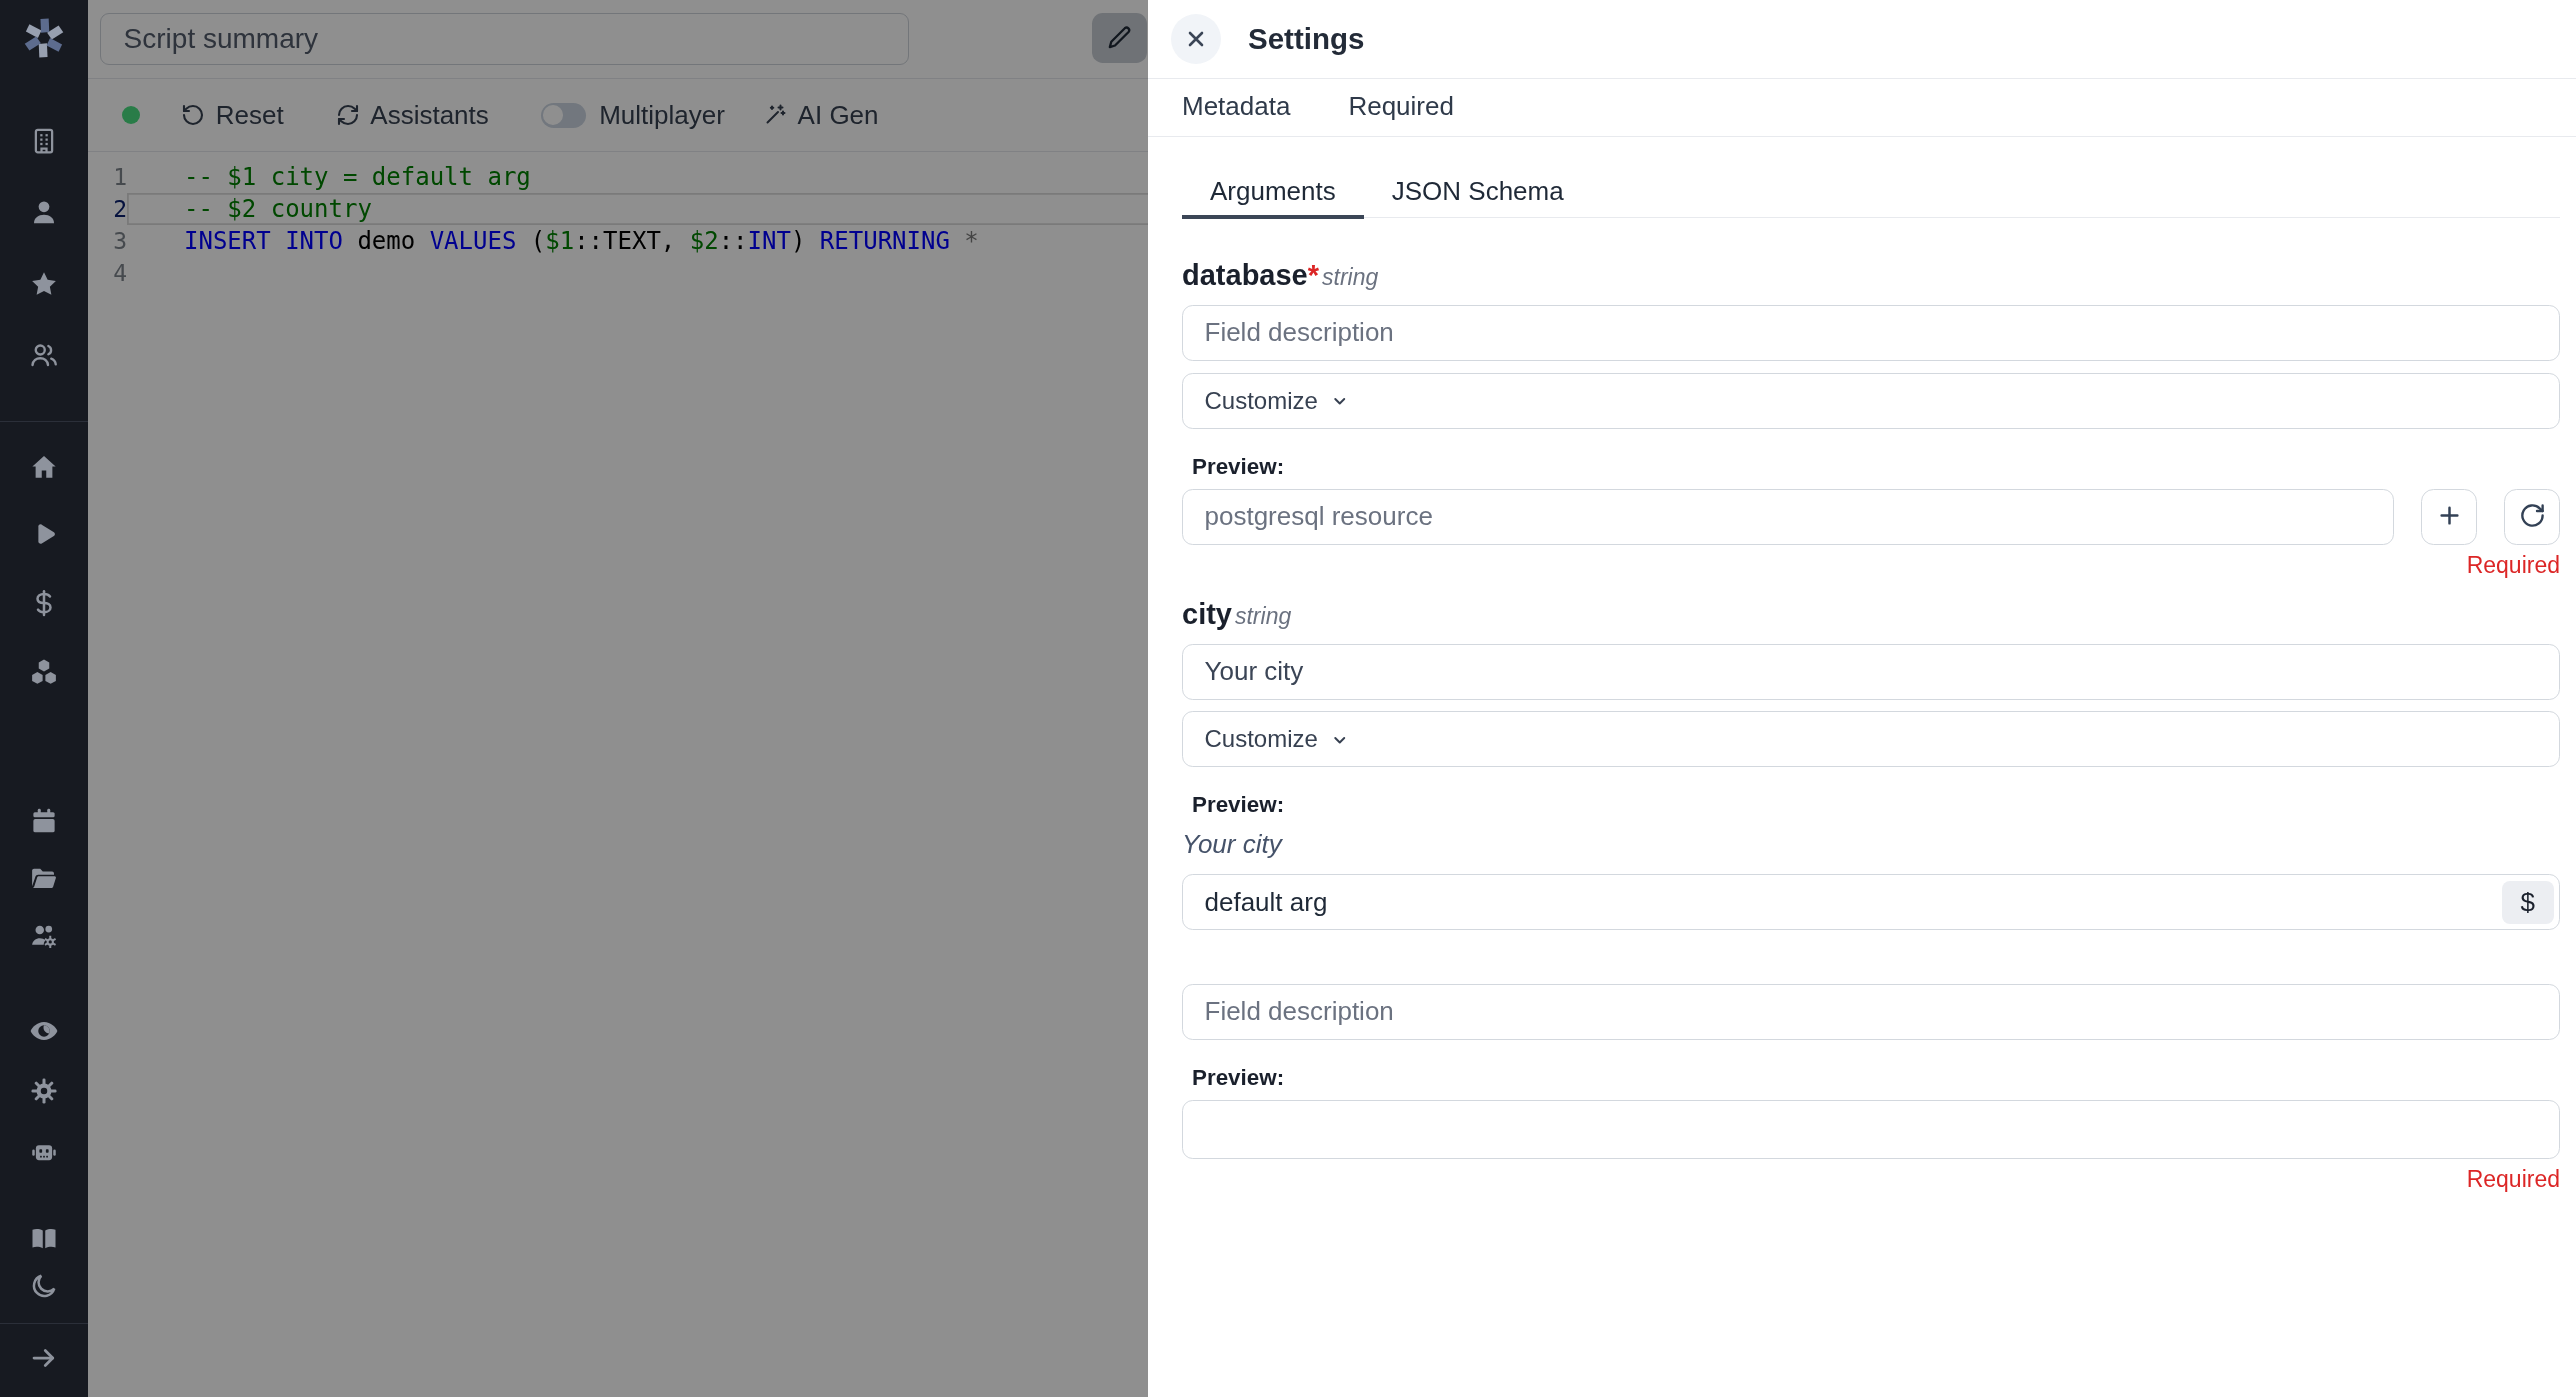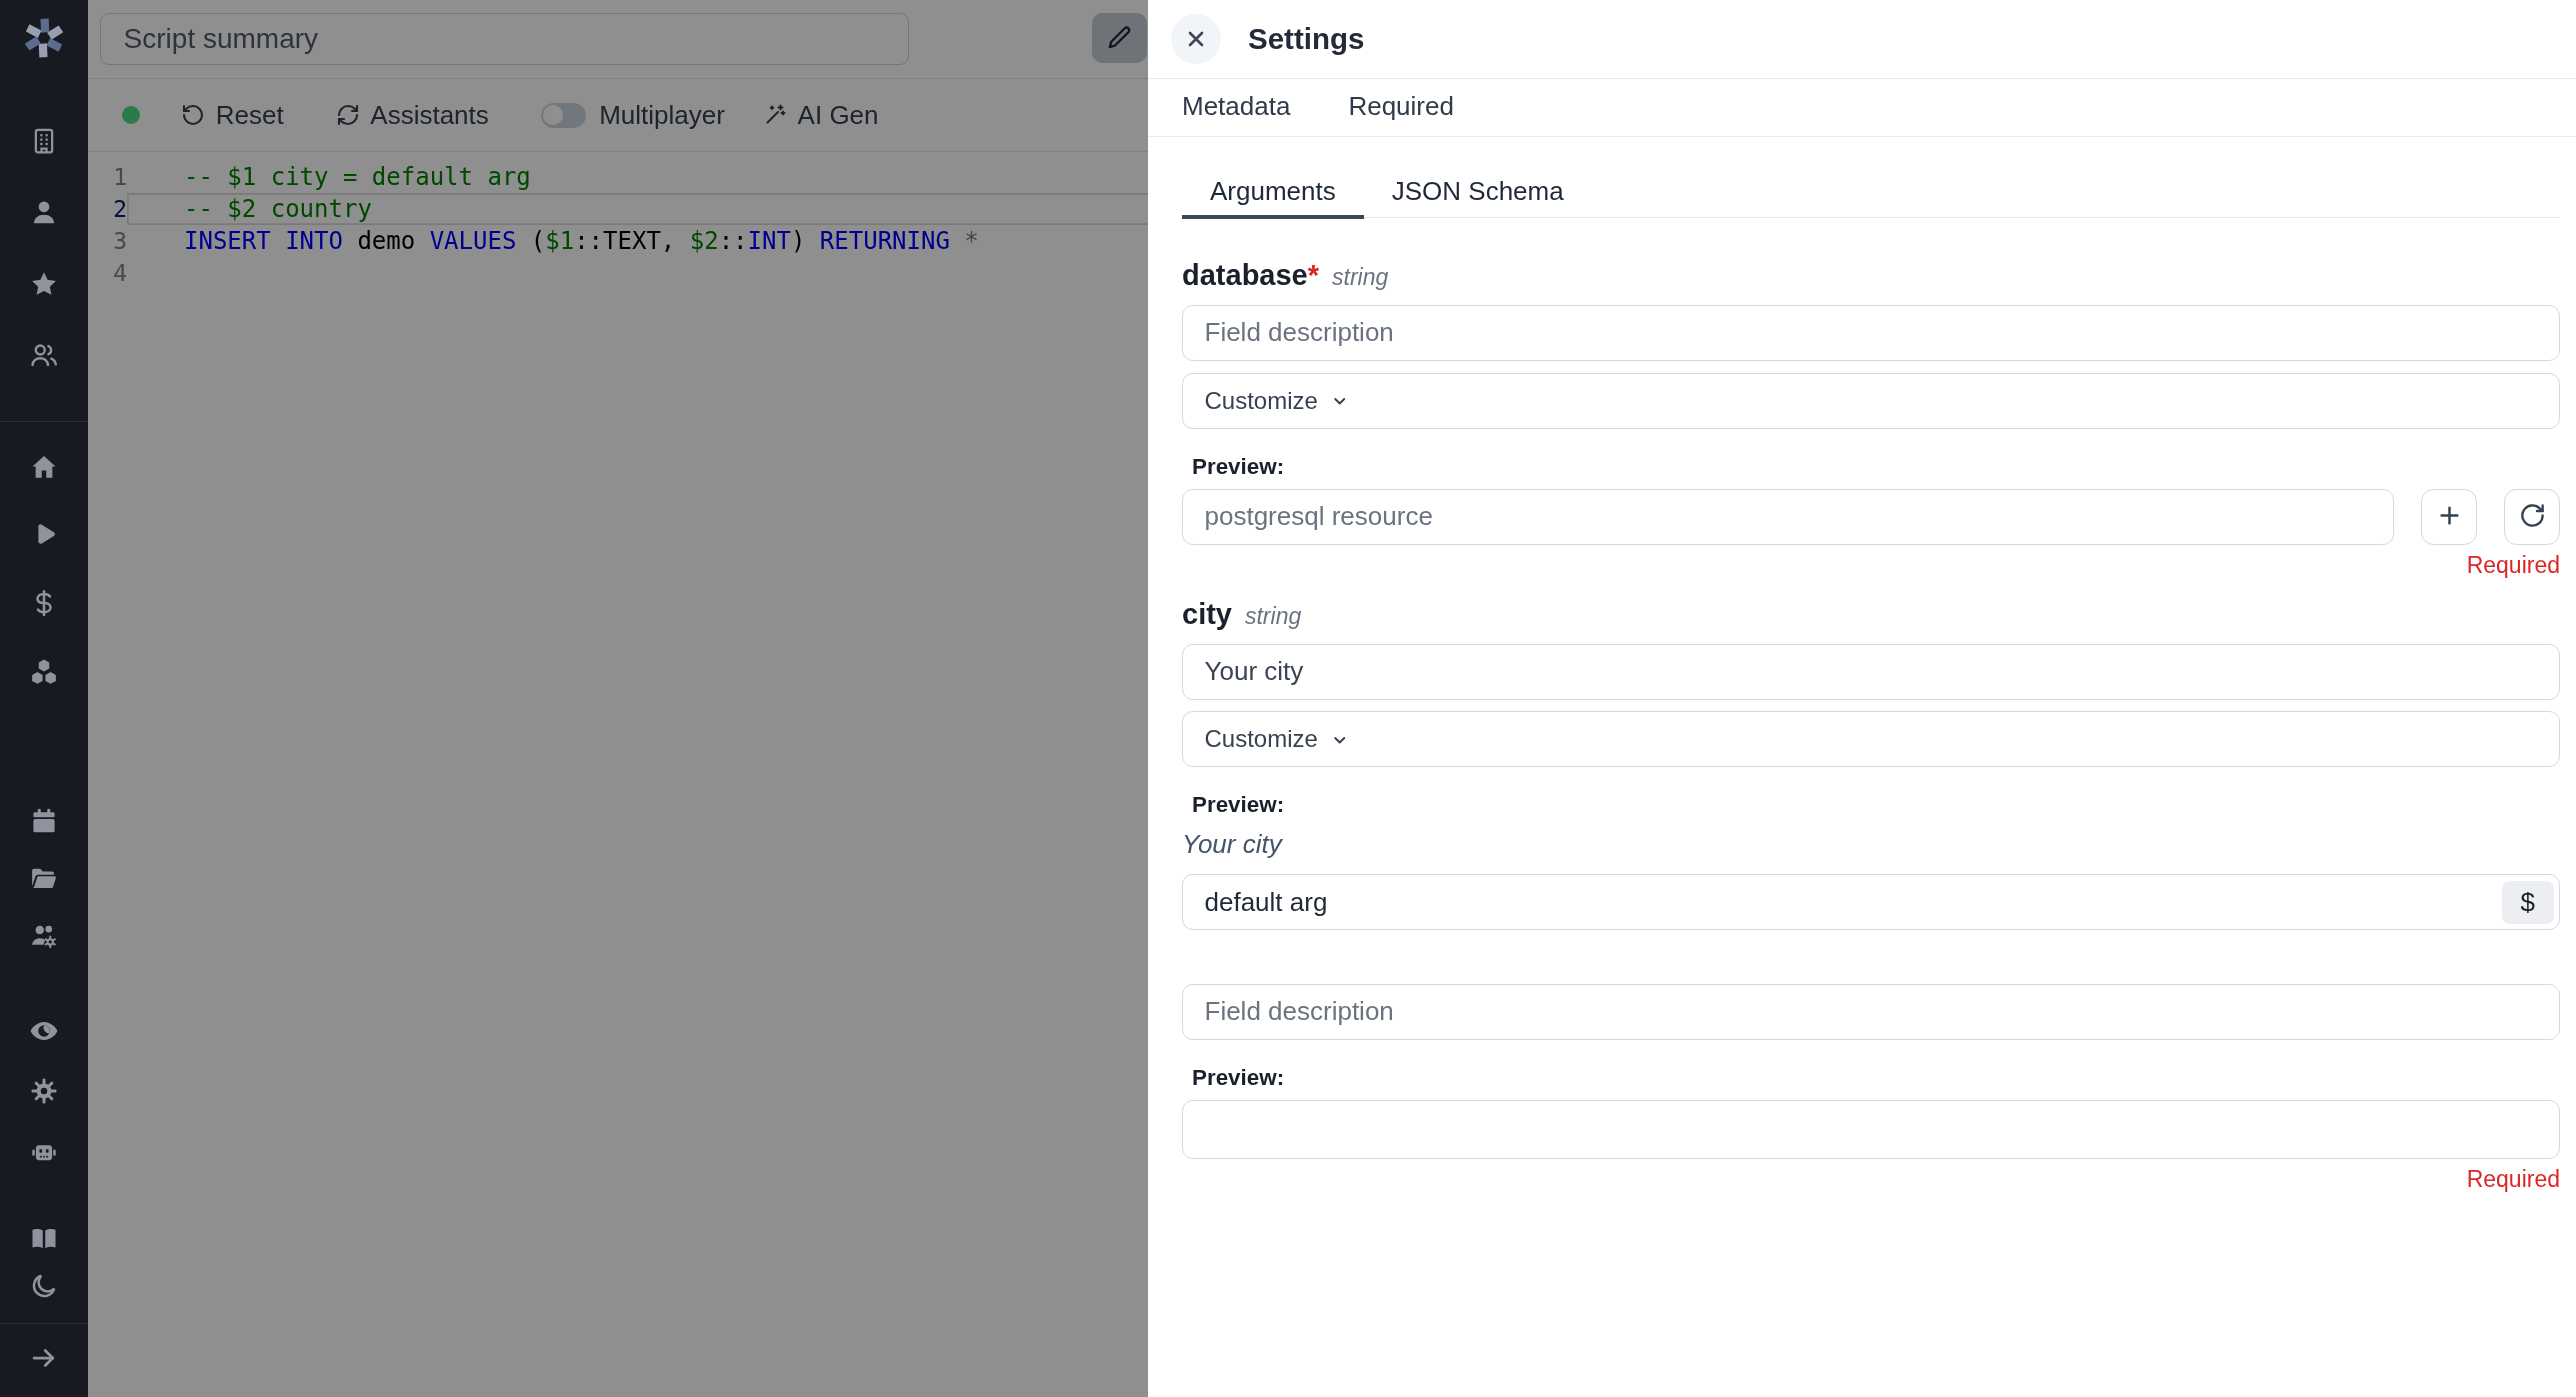--- a/index.html
+++ b/index.html
@@ -80,21 +80,21 @@
   .tab.active { border-bottom-color: #3b4656; }
   .tab .svg-icon svg { width: 27px; height: 27px; display: block; }
 
   .drawer-body { flex: 1; overflow: hidden; padding: 0 16px 0 34px; }
   .subtabs { display: flex; margin-top: 30px; border-bottom: 1.8px solid #e8eaee; }
   .subtab { height: 52px; padding: 0 28px; font-size: 26px; color: #1f2937; background: none;
     border: 0; font-family: inherit; border-bottom: 4.5px solid transparent; margin-bottom: -1.8px; }
   .subtab.active { border-bottom-color: #3b4656; }
 
   #fields { margin-top: 41px; }
-  .field-head { display: flex; align-items: baseline; gap: 13px; }
+  .field-head { display: flex; align-items: baseline; gap: 3px; }
   .fname { font-size: 29px; font-weight: 700; color: #1a202c; }
   .req { color: #dc2626; }
   .ftype { font-size: 23px; font-style: italic; color: #6b7280; }
   .tinput { width: 100%; height: 56px; border: 1.8px solid #d3d8de; border-radius: 10.7px;
     padding: 0 21.5px; font-size: 26px; color: #1f2937; font-family: inherit; background: #fff; }
   .tinput::placeholder { color: #6b7280; }
   .desc-input { margin-top: 12.5px; color: #3b4556; }
   .customize-box { margin-top: 11.6px; border: 1.8px solid #d3d8de; border-radius: 10.7px; height: 56px;
     display: flex; align-items: center; padding: 0 21.5px; }
   .customize-link { display: flex; align-items: center; gap: 10.7px; background: none; border: 0;

